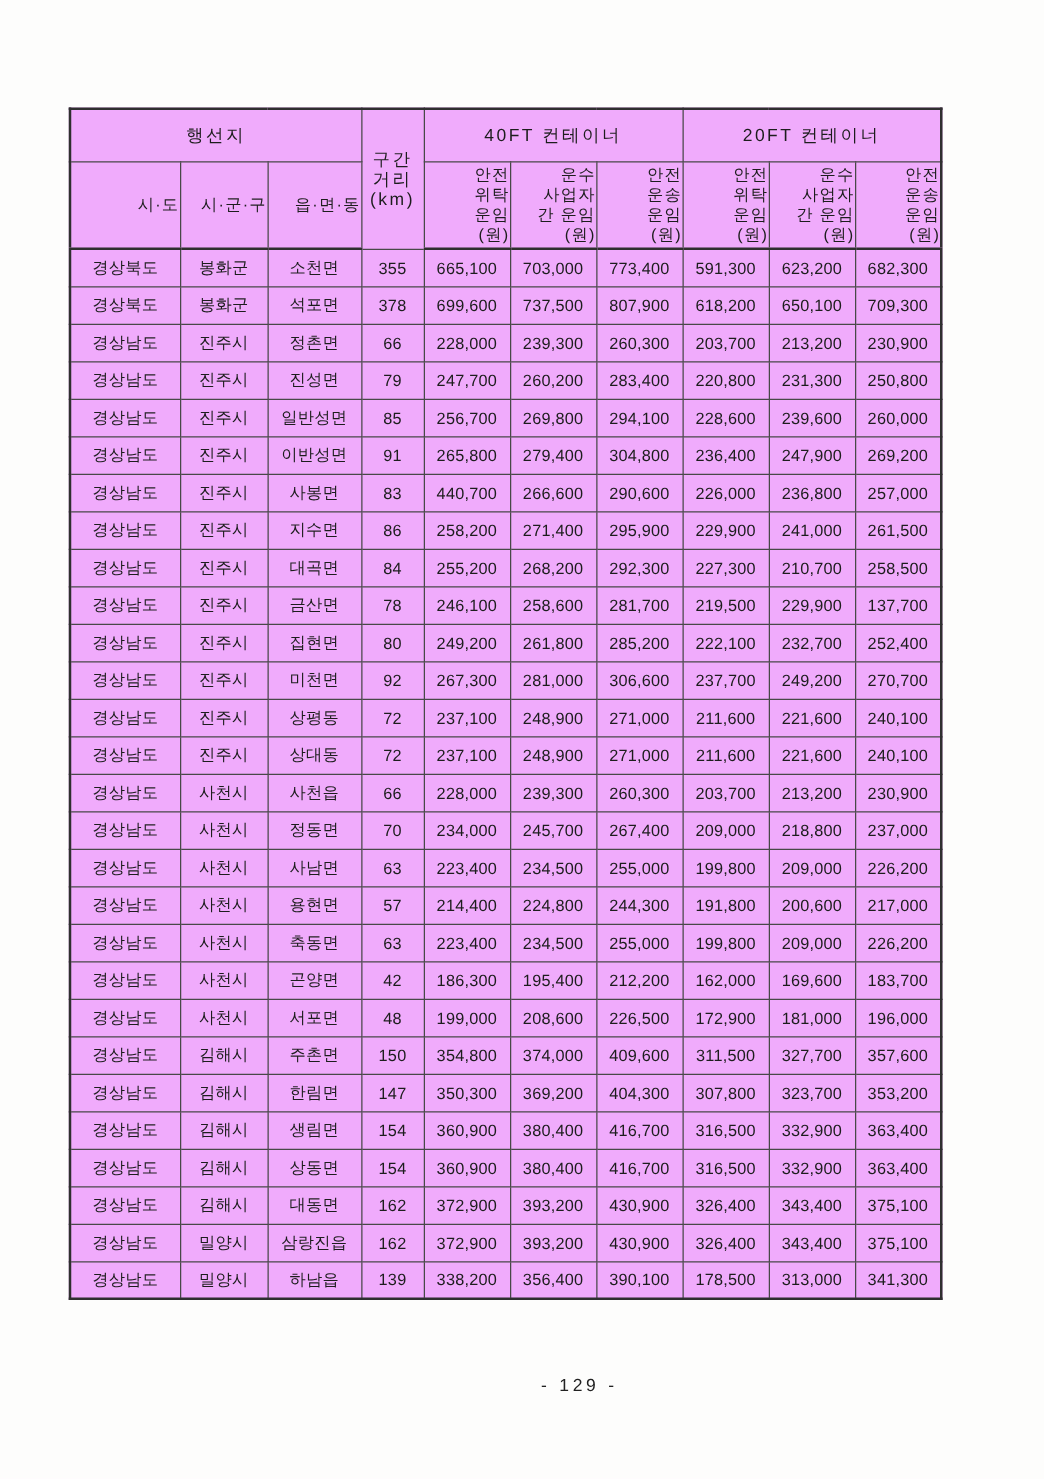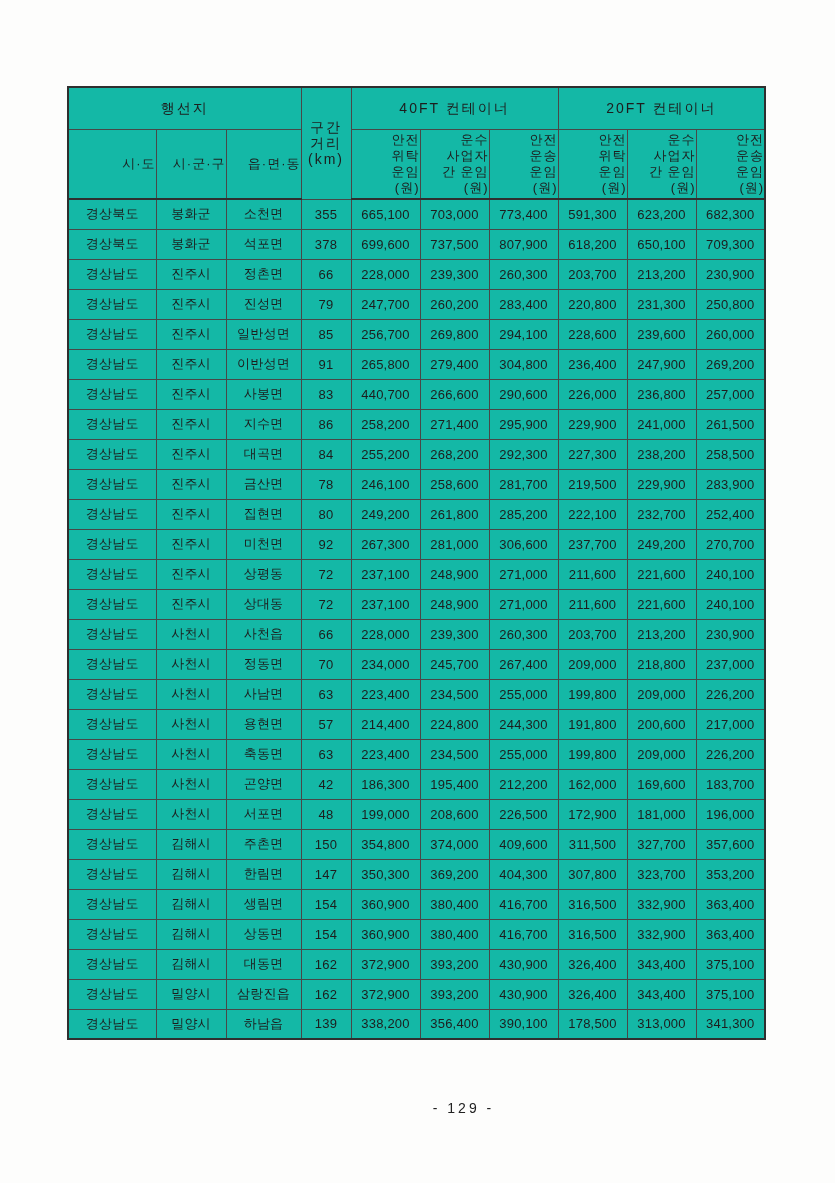--- a/index.html
+++ b/index.html
@@ -11,27 +11,27 @@
   .sheet {
     position: relative;
     width: 835px;
     height: 1183px;
     background: #fdfdfc;
     color: #1d1d1d;
     overflow: hidden;
   }
   table.fare-table {
     position: absolute;
-    left: 67px;
+    left: 55px;
     top: 86px;
     width: 697px;
     border-collapse: collapse;
     table-layout: fixed;
     border: 2px solid #2f2f2f;
-    background: #14b8a6;
+    background: #f0abfc;
   }
   .fare-table th, .fare-table td {
     border: 1px solid #484848;
     text-align: center;
     vertical-align: middle;
     padding: 0;
     font-weight: normal;
     overflow: hidden;
   }
   .fare-table thead tr.group-row th {
@@ -227,34 +227,34 @@
         </tr>
         <tr>
           <td>경상남도</td>
           <td>진주시</td>
           <td>대곡면</td>
           <td>84</td>
           <td>255,200</td>
           <td>268,200</td>
           <td>292,300</td>
           <td>227,300</td>
-          <td>238,200</td>
+          <td>210,700</td>
           <td>258,500</td>
         </tr>
         <tr>
           <td>경상남도</td>
           <td>진주시</td>
           <td>금산면</td>
           <td>78</td>
           <td>246,100</td>
           <td>258,600</td>
           <td>281,700</td>
           <td>219,500</td>
           <td>229,900</td>
-          <td>283,900</td>
+          <td>137,700</td>
         </tr>
         <tr>
           <td>경상남도</td>
           <td>진주시</td>
           <td>집현면</td>
           <td>80</td>
           <td>249,200</td>
           <td>261,800</td>
           <td>285,200</td>
           <td>222,100</td>

